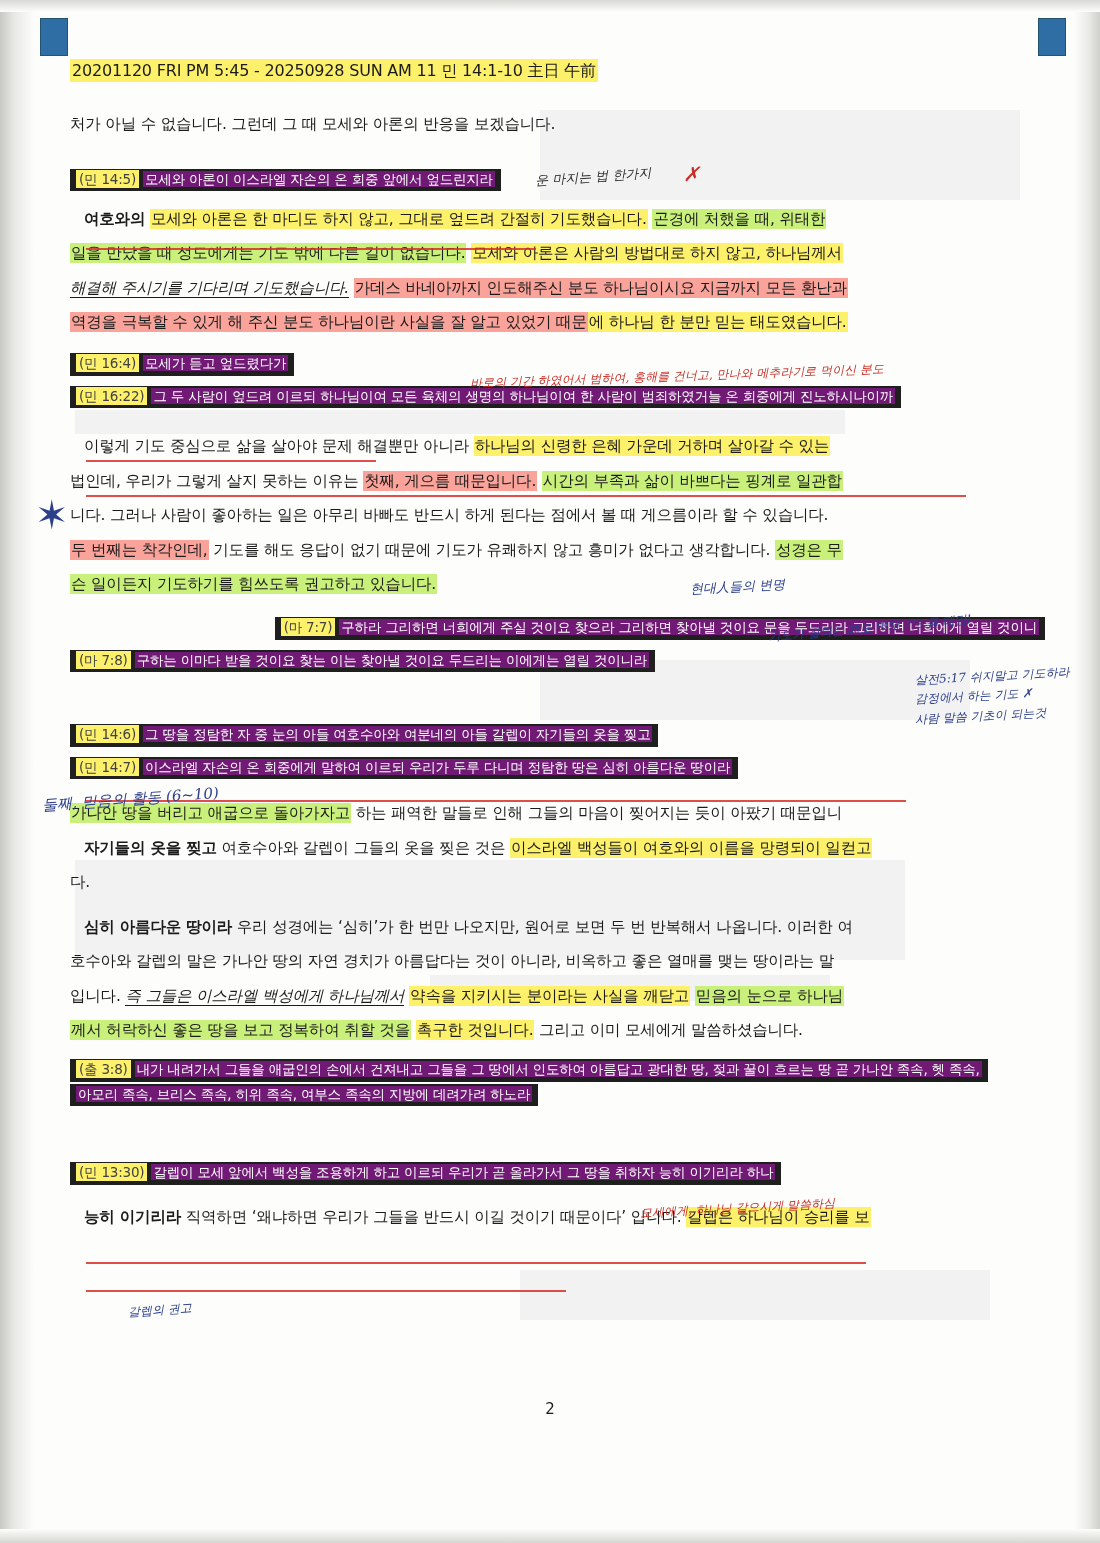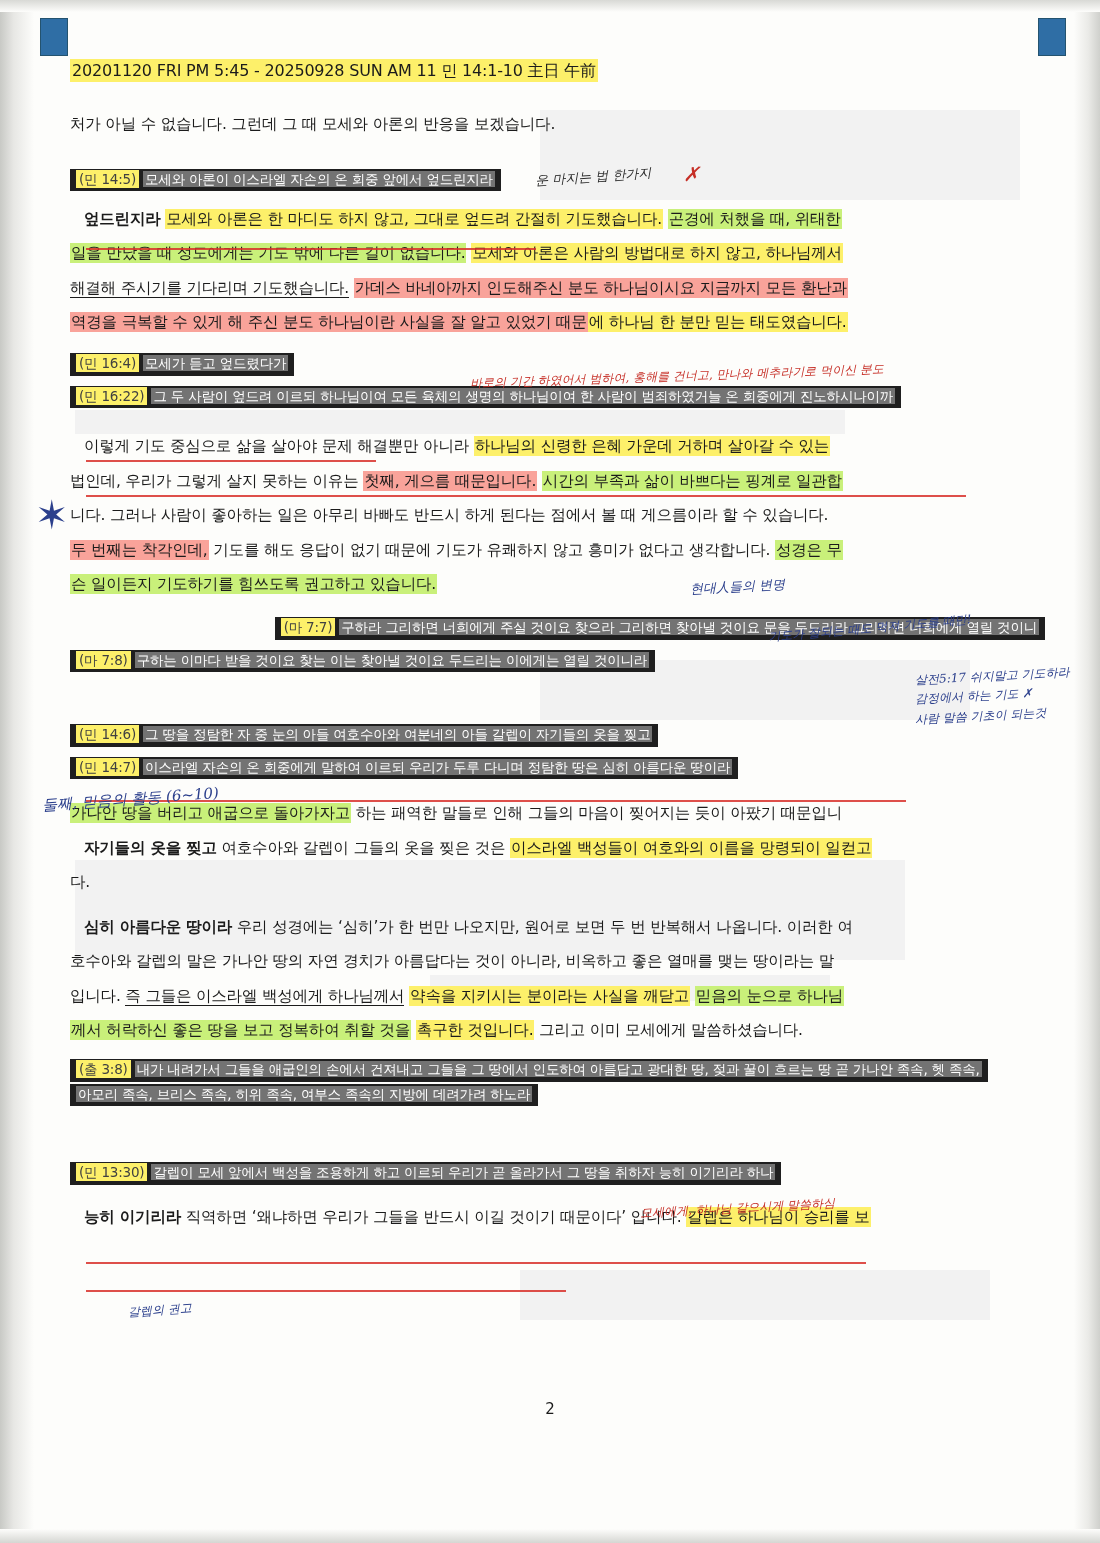--- a/index.html
+++ b/index.html
@@ -69,41 +69,41 @@
     white-space: nowrap;
     letter-spacing: -0.2px;
   }
   .indent { padding-left: 14px; }
 
   
   .hl-yellow { background: #fdf06a; padding: 1px 1px; }
   .hl-green  { background: #c9f07a; padding: 1px 1px; }
   .hl-pink   { background: #f9a39a; padding: 1px 1px; }
   .bold { font-weight: bold; }
-  .uline { border-bottom: 1px solid #1b1b1b; }
+  .uline { border-bottom: 1px solid #1b1b1b; font-style: italic; }
 
   
   .scripture {
     display: inline-block;
     background: #1f1f1f;
     color: #ffffff;
     font-size: 13.5px;
     padding: 2px 6px 3px 6px;
     line-height: 1.3;
     letter-spacing: -0.2px;
     white-space: nowrap;
   }
   .scripture .ref-yellow {
     background: #fdf06a;
     color: #404040;
     padding: 1px 3px;
     margin-right: 4px;
   }
   .scripture .body-gray {
-    background: #737373;
+    background: #701a75;
     padding: 0 2px;
   }
 
   .title-line {
     font-size: 16px;
     margin-bottom: 32px;
     letter-spacing: -0.2px;
   }
   .title-line .hl-yellow { padding: 2px 2px; }
 
@@ -174,21 +174,21 @@
       <span>처가 아닐 수 없습니다. 그런데 그 때 모세와 아론의 반응을 보겠습니다.</span>
     </div>
 
     <div class="doc-line" style="margin-top:34px; margin-bottom:18px;">
       <span class="scripture">
         <span class="ref-yellow">(민 14:5)</span><span class="body-gray">모세와 아론이 이스라엘 자손의 온 회중 앞에서 엎드린지라</span>
       </span>
     </div>
 
     <div class="doc-line indent">
-      <span class="bold">엎드린지라</span> <span class="hl-yellow">모세와 아론은 한 마디도 하지 않고, 그대로 엎드려 간절히 기도했습니다.</span> <span class="hl-green">곤경에 처했을 때, 위태한</span>
+      <span class="bold">여호와의</span> <span class="hl-yellow">모세와 아론은 한 마디도 하지 않고, 그대로 엎드려 간절히 기도했습니다.</span> <span class="hl-green">곤경에 처했을 때, 위태한</span>
     </div>
 
     <div class="doc-line">
       <span class="hl-green">일을 만났을 때 성도에게는 기도 밖에 다른 길이 없습니다.</span> <span class="hl-yellow">모세와 아론은 사람의 방법대로 하지 않고, 하나님께서</span>
     </div>
 
     <div class="doc-line">
       <span class="uline">해결해 주시기를 기다리며 기도했습니다.</span> <span class="hl-pink">가데스 바네아까지 인도해주신 분도 하나님이시요 지금까지 모든 환난과</span>
     </div>
 

